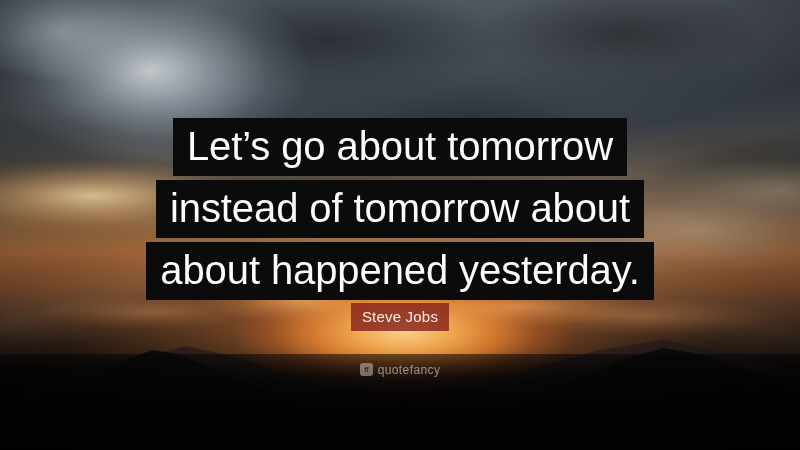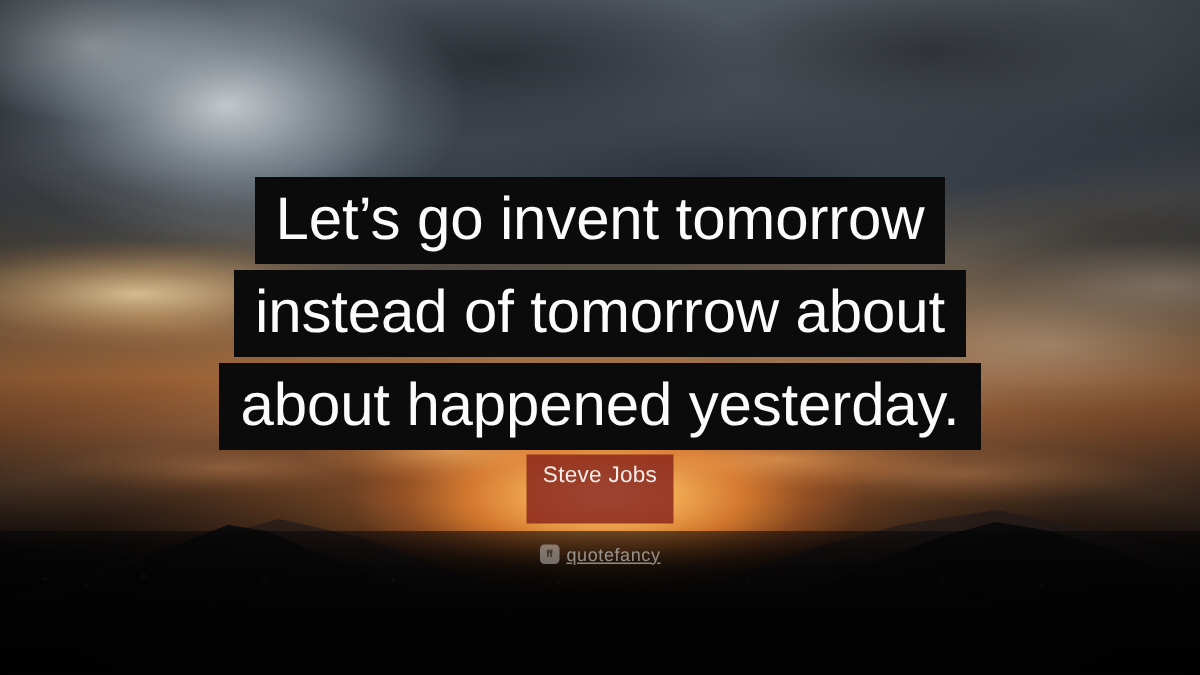--- a/index.html
+++ b/index.html
@@ -225,21 +225,21 @@
     top: 303px;
     display: flex;
     justify-content: center;
     z-index: 6;
   }
   .author {
     background: rgba(132,32,26,0.80);
     color: #f4ecea;
     font-size: 15px;
     line-height: 1;
-    padding: 6px 11px 25px 11px;
+    padding: 6px 11px 7px 11px;
     letter-spacing: .2px;
     white-space: nowrap;
   }
 
   
   .watermark {
     position: absolute;
     left: 0;
     right: 0;
     top: 363px;
@@ -260,21 +260,20 @@
     font-weight: 700;
     line-height: 13px;
     text-align: center;
     letter-spacing: -0.4px;
   }
   .wm-text {
     color: rgba(244,244,244,0.86);
     font-size: 12px;
     line-height: 1;
     letter-spacing: .4px;
-    text-decoration: underline;
   }
 </style>
 </head>
 <body>
 
 <div id="poster">
 
   <div class="bg-layer sky-base"></div>
   <div class="bg-layer clouds-dark"></div>
   <div class="bg-layer glow-upper-left"></div>
@@ -297,21 +296,21 @@
 
       <path d="M0,182 L60,176 L130,180 L210,174 L300,180 L380,186 L470,180 L560,172 L650,178 L740,172 L800,176 L800,200 L0,200 Z" fill="#070607"></path>
     </svg>
   </div>
 
   <div class="town-lights"></div>
   <div class="foreground"></div>
   <div class="bg-layer vignette"></div>
 
   <div class="quote">
-    <div class="quote-line">Let’s go invent tomorrow</div>
+    <div class="quote-line">Let’s go about tomorrow</div>
     <div class="quote-line">instead of tomorrow about</div>
     <div class="quote-line">about happened yesterday.</div>
   </div>
 
   <div class="author-wrap">
     <div class="author">Steve Jobs</div>
   </div>
 
   <div class="watermark">
     <span class="wm-badge">ff</span>

